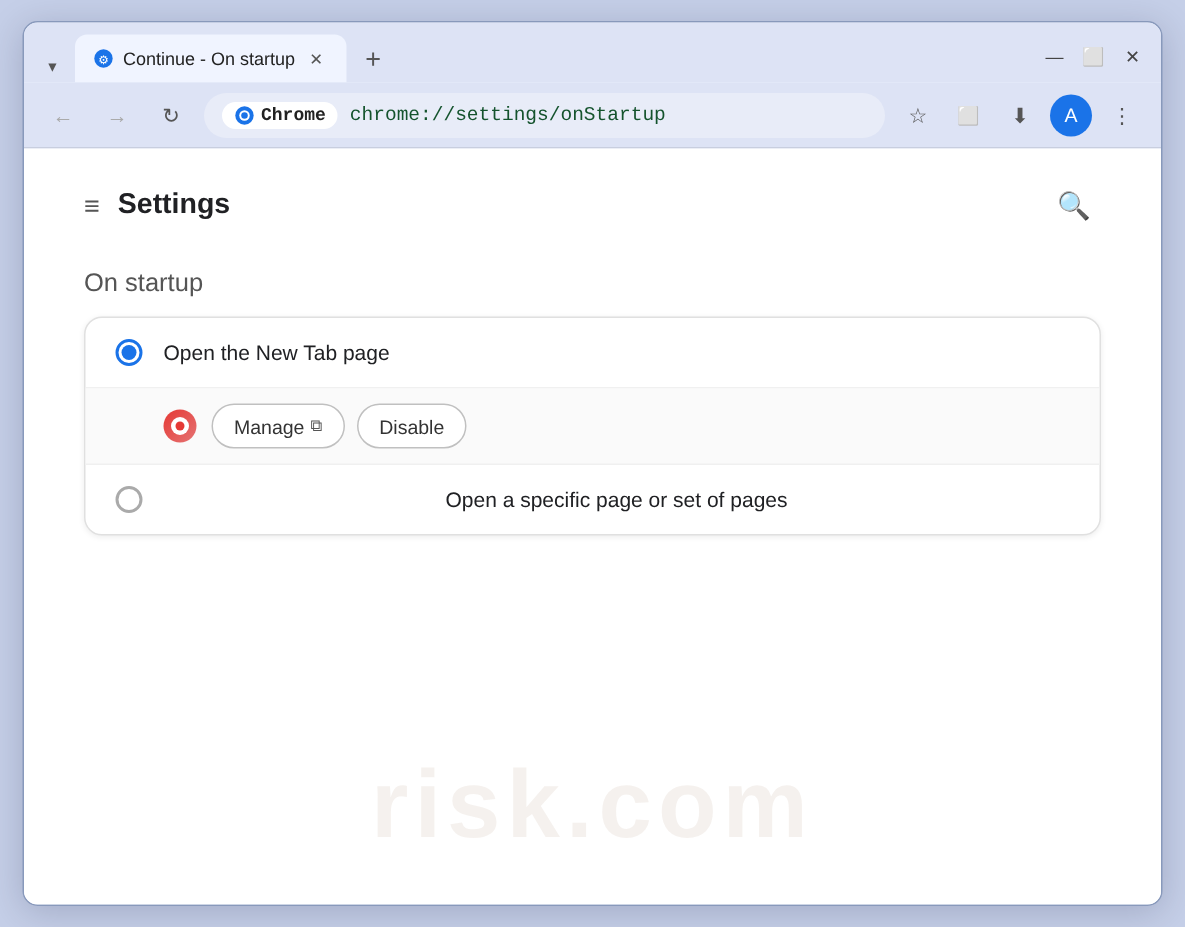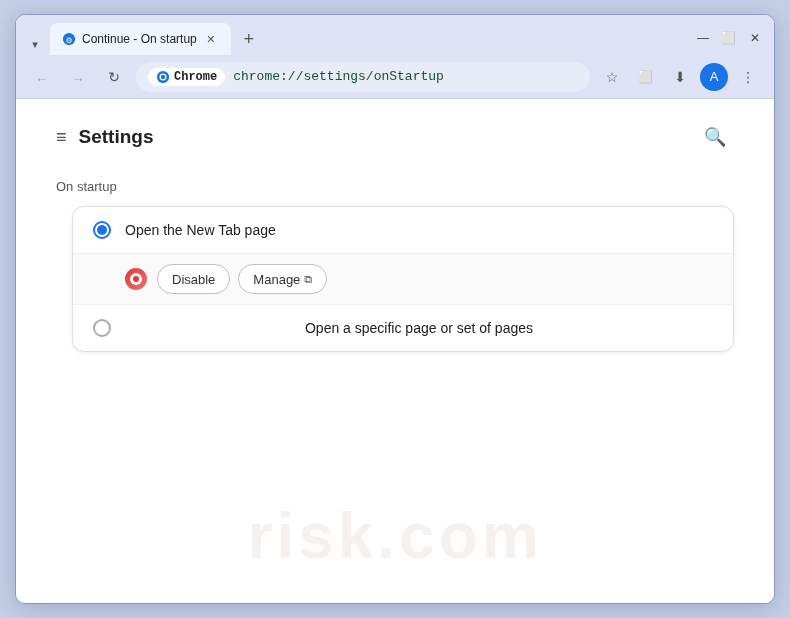--- a/index.html
+++ b/index.html
@@ -226,33 +226,32 @@
       border-radius: 50%;
       display: flex;
       align-items: center;
       justify-content: center;
       color: #555;
       font-size: 18px;
       cursor: pointer;
     }
 
     .section-label {
-      font-size: 13px;
+      font-size: 17px;
       color: #555;
       margin-bottom: 12px;
       font-weight: 400;
     }
 
     .options-card {
       background: white;
       border-radius: 12px;
       border: 1px solid #e0e0e0;
       box-shadow: 0 1px 4px rgba(0,0,0,0.08);
       overflow: hidden;
-      margin-left: 16px;
     }
 
     .option-row {
       display: flex;
       align-items: center;
       padding: 14px 20px;
       gap: 14px;
       border-bottom: 1px solid #f0f0f0;
     }
     .option-row:last-child { border-bottom: none; text-align: center; }
@@ -435,25 +434,25 @@
       </div>
 
       <div class="extension-row">
         <div class="ext-icon">
           <div class="ext-icon-inner">
             <div class="ext-icon-dot"></div>
           </div>
         </div>
         <div class="ext-buttons">
           <button class="ext-btn">
-            <span>Disable</span>
+            <span>Manage</span>
+            <span class="ext-link-icon">⧉</span>
           </button>
           <button class="ext-btn">
-            <span>Manage</span>
-            <span class="ext-link-icon">⧉</span>
+            <span>Disable</span>
           </button>
         </div>
       </div>
 
 
       <div class="option-row">
         <div class="radio-outer"></div>
         <span class="option-label">Open a specific page or set of pages</span>
       </div>
 

